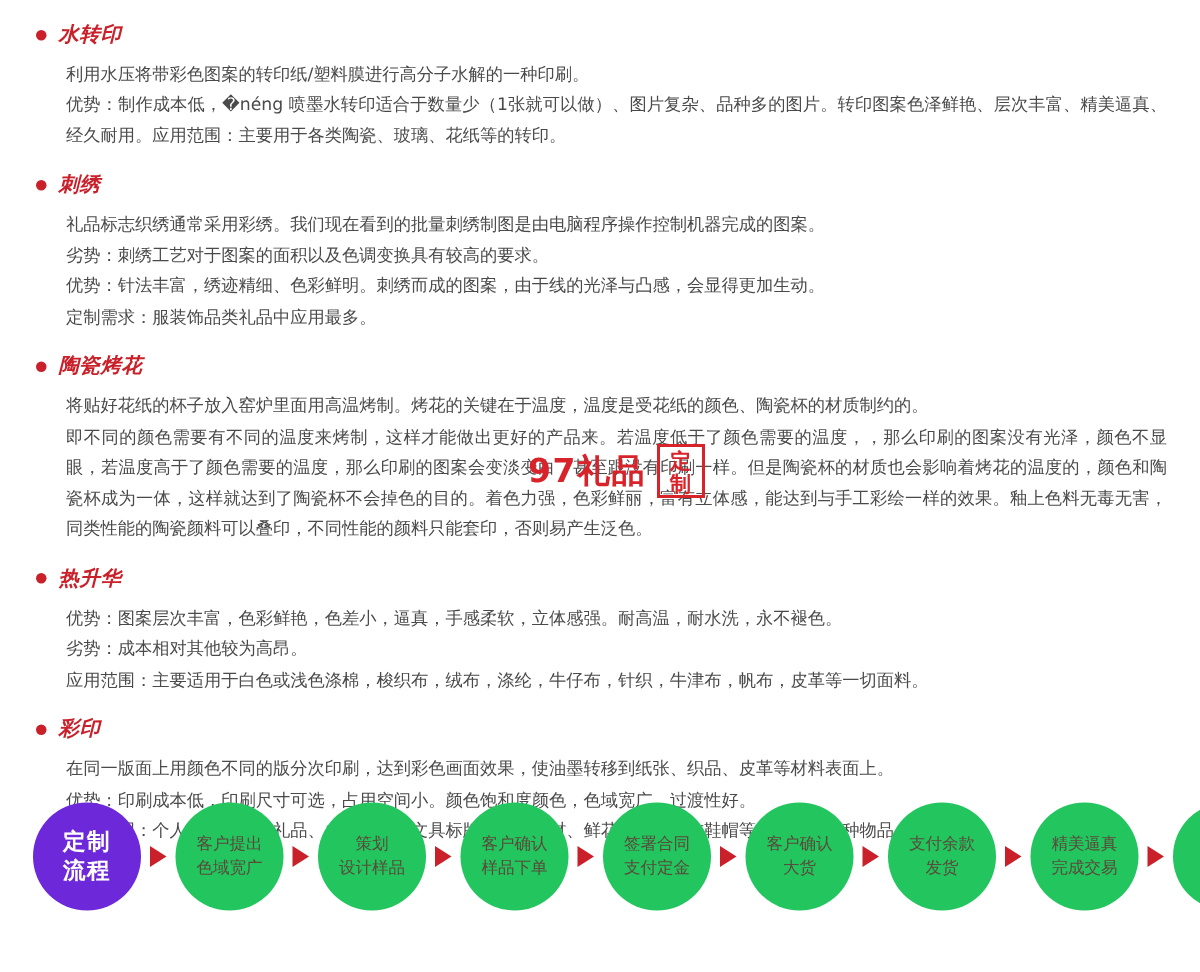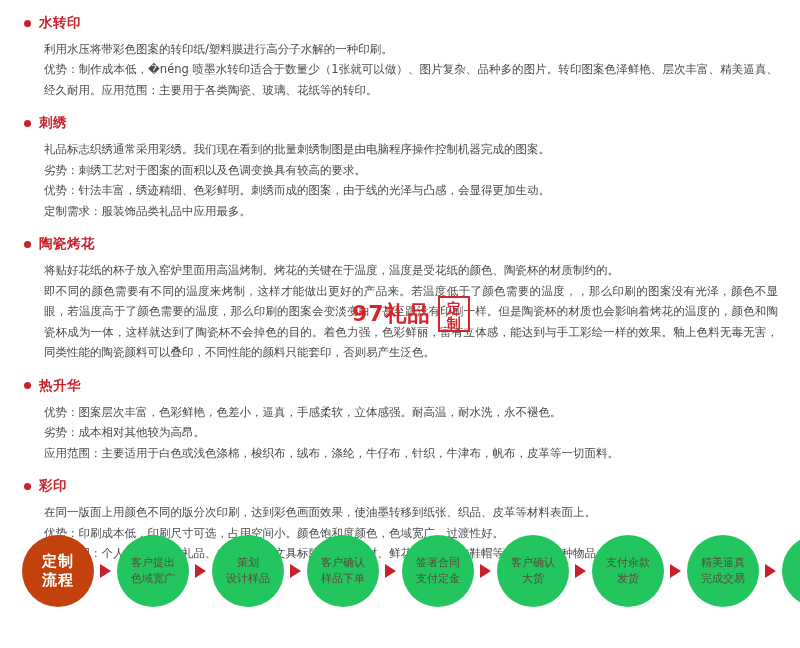--- a/index.html
+++ b/index.html
@@ -22,20 +22,21 @@
     box-sizing: border-box;
     padding: 14px 22px 0 22px;
   }
   .section {
     margin-bottom: 14px;
   }
   .sec-head {
     display: flex;
     align-items: center;
     margin-bottom: 7px;
+    font-style: italic;
   }
   .bullet {
     width: 7px;
     height: 7px;
     border-radius: 50%;
     background: #c9202a;
     margin-right: 8px;
     margin-left: 2px;
     flex: none;
   }
@@ -87,21 +88,21 @@
     position: absolute;
     left: 22px;
     top: 535px;
     display: flex;
     align-items: center;
   }
   .flow-badge {
     width: 72px;
     height: 72px;
     border-radius: 50%;
-    background: #c2410c;
+    background: #6d28d9;
     color: #fff;
     display: flex;
     flex-direction: column;
     align-items: center;
     justify-content: center;
     font-size: 15px;
     font-weight: bold;
     line-height: 1.25;
     flex: none;
     letter-spacing: 1px;

